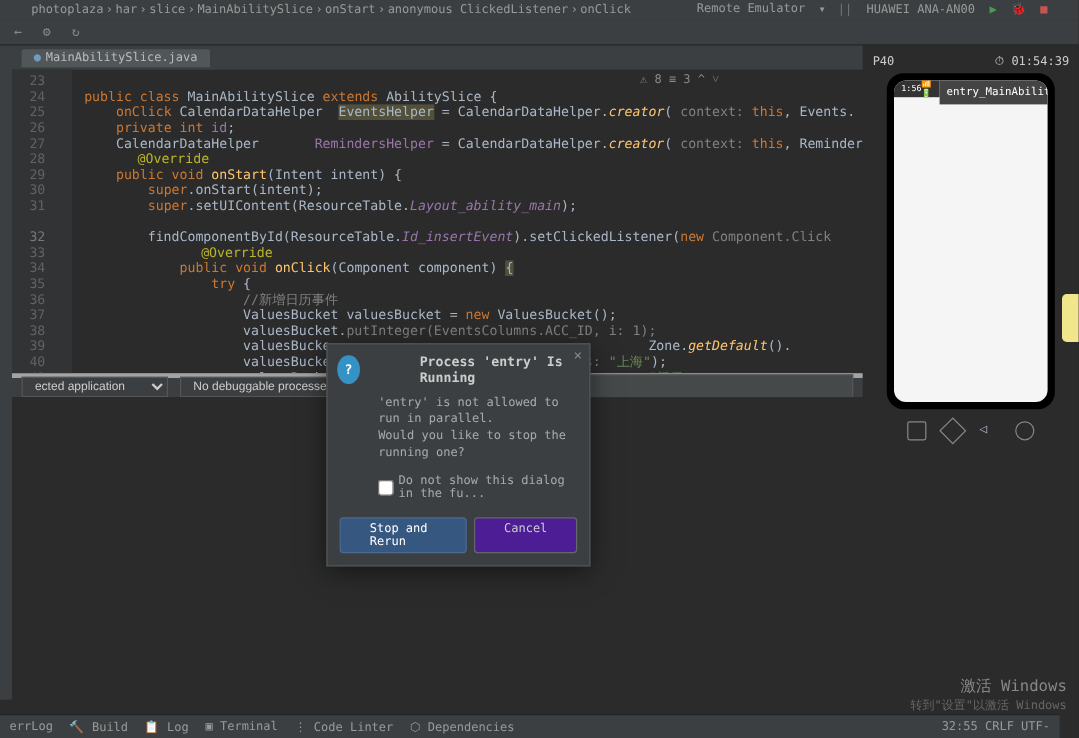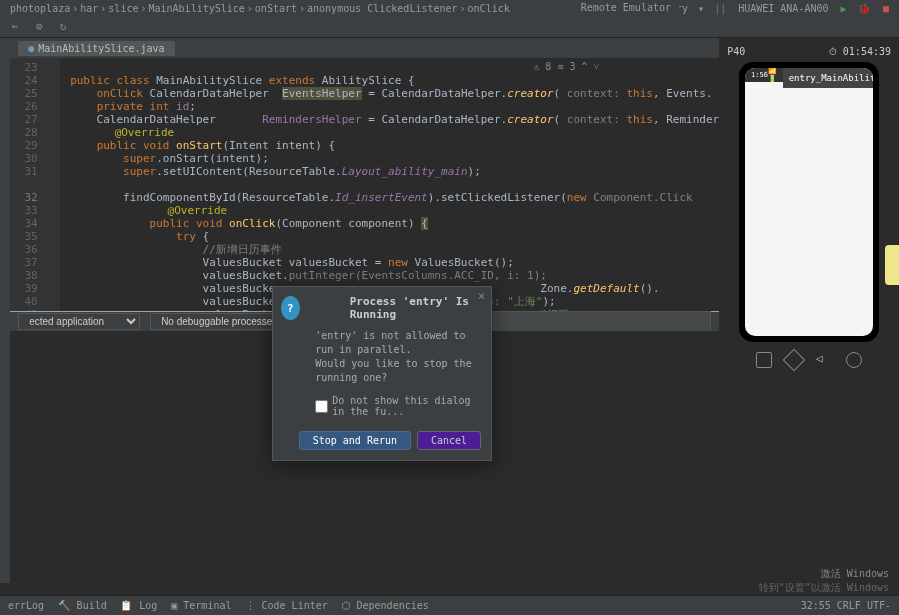--- a/index.html
+++ b/index.html
@@ -1,17 +1,17 @@
 <!DOCTYPE html>
 <html><head>
 <meta charset="utf-8">
 <style>
 * { margin: 0; padding: 0; box-sizing: border-box; }
 body { font-family: "Microsoft YaHei", "Segoe UI", monospace; background: #2b2b2b; color: #a9b7c6; font-size: 11px; width: 899px; height: 615px; overflow: hidden; position: relative; }
-.breadcrumb { height: 16px; background: #3c3f41; display: flex; align-items: center; padding: 0 8px; font-size: 10px; color: #999; }
+.breadcrumb { height: 16px; background: #3c3f41; display: flex; align-items: center; padding: 0 24px; font-size: 10px; color: #999; }
 .breadcrumb span { margin: 0 2px; }
 .toolbar { height: 22px; background: #3c3f41; display: flex; align-items: center; padding: 0 8px; border-bottom: 1px solid #222; }
 .toolbar-left { display: flex; align-items: center; gap: 10px; }
 .toolbar-right { margin-left: auto; display: flex; align-items: center; gap: 8px; font-size: 10px; }
 .toolbar-icon { width: 14px; height: 14px; display: inline-flex; align-items: center; justify-content: center; color: #888; }
 .green { color: #499c54; }
 .main-area { display: flex; height: 545px; }
 .left-gutter { width: 12px; background: #3c3f41; }
 .editor-area { flex: 1; display: flex; flex-direction: column; background: #2b2b2b; position: relative; }
 .tabs { height: 20px; background: #3c3f41; display: flex; align-items: center; padding: 0 8px; }
@@ -40,31 +40,31 @@
 .phone-btn.white { background: #fff; color: #333; }
 .phone-nav { display: flex; justify-content: center; gap: 14px; padding: 10px 0; }
 .phone-nav span { width: 16px; height: 16px; border: 1px solid #888; display: inline-block; }
 .dialog { position: absolute; left: 262px; top: 248px; width: 220px; background: #3c3f41; border: 1px solid #555; box-shadow: 0 4px 20px rgba(0,0,0,0.5); z-index: 100; }
 .dialog-header { display: flex; align-items: center; padding: 8px; }
 .dialog-icon { width: 24px; height: 24px; background: #3592c4; border-radius: 50%; display: flex; align-items: center; justify-content: center; color: #fff; font-weight: bold; margin-right: 10px; }
 .dialog-title { font-weight: bold; font-size: 11px; color: #ccc; margin-left: 40px; }
 .dialog-body { padding: 0 10px 6px 42px; font-size: 10px; color: #aaa; line-height: 1.4; }
 .dialog-check { padding: 4px 10px 8px 42px; font-size: 10px; color: #aaa; display: flex; align-items: center; gap: 4px; }
 .dialog-actions { display: flex; justify-content: flex-end; gap: 6px; padding: 6px 10px 10px; }
-.dlg-btn { padding: 3px 13px; font-size: 10px; border-radius: 3px; cursor: pointer; }
+.dlg-btn { padding: 3px 24px; font-size: 10px; border-radius: 3px; cursor: pointer; }
 .dlg-btn.primary { background: #365880; color: #fff; border: 1px solid #4a6a8f; }
 .dlg-btn.sec { background: #4c1d95; color: #ccc; border: 1px solid #666; }
 .dialog-close { position: absolute; top: 2px; right: 6px; color: #888; cursor: pointer; font-size: 12px; }
 .emu-label { position: absolute; top: 0; right: 220px; font-size: 10px; color: #999; background: #3c3f41; padding: 2px 8px; }
-.debug-bar { height: 20px; background: #3c3f41; display: flex; align-items: center; padding: 0 8px; gap: 10px; font-size: 10px; border-top: 1px solid #a3a3a3; }
+.debug-bar { height: 20px; background: #3c3f41; display: flex; align-items: center; padding: 0 8px; gap: 10px; font-size: 10px; border-top: 4px solid #a3a3a3; }
 .debug-select { background: #3c3f41; border: 1px solid #555; color: #ccc; padding: 1px 18px 1px 6px; font-size: 10px; }
 .debug-search { flex: 1; background: #45494a; border: 1px solid #555; padding: 2px 6px; color: #ccc; }
-.bottom-bar { position: absolute; bottom: 0; left: 0; right: 0; height: 20px; background: #3c3f41; display: flex; align-items: center; padding: 0 8px; gap: 14px; font-size: 10px; color: #999; border-top: 1px solid #222; }
+.bottom-bar { position: absolute; bottom: 0; left: 0; right: 16px; height: 20px; background: #3c3f41; display: flex; align-items: center; padding: 0 8px; gap: 14px; font-size: 10px; color: #999; border-top: 1px solid #222; }
 .watermark { position: absolute; bottom: 20px; right: 10px; color: #666; font-size: 12px; text-align: right; }
-.watermark .wm1 { font-size: 10px; color: #888; }
+.watermark .wm1 { font-size: 13px; color: #888; }
 .right-flag { position: absolute; right: 0; top: 245px; width: 14px; height: 40px; background: #f0e68c; border-radius: 4px 0 0 4px; }
 </style>
 </head>
 <body>
 
 <div class="breadcrumb">
   <span>photoplaza</span> ›
   <span>har</span> ›
   <span>slice</span> ›
   <span>MainAbilitySlice</span> ›

